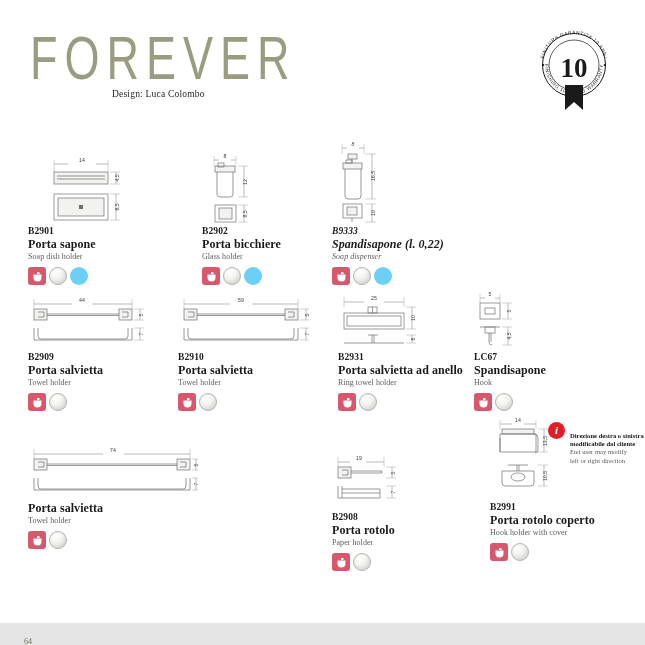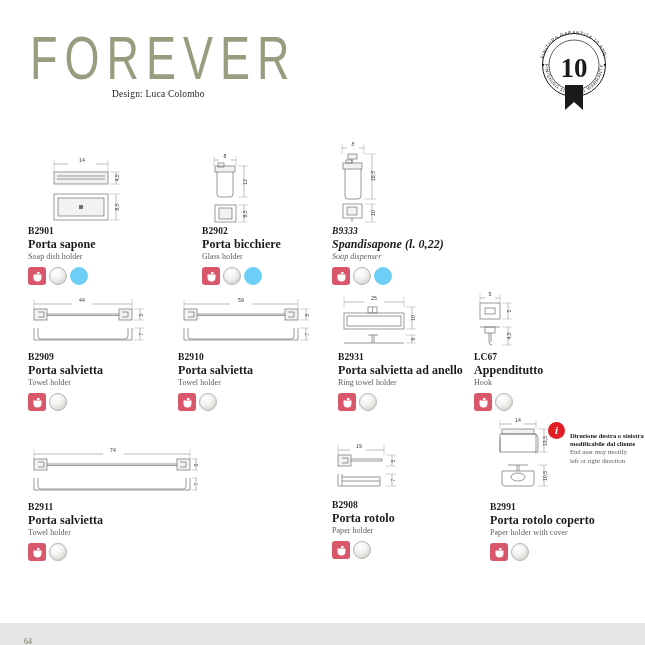--- a/index.html
+++ b/index.html
@@ -427,21 +427,21 @@
         <line class="ln-obj" x1="15" y1="41" x2="15" y2="50"></line>
         <line class="ln-obj" x1="17" y1="41" x2="17" y2="50"></line>
         <path class="ln-obj" d="M15,50 q0,3 3,3" fill="none"></path>
         <line class="ln-d" x1="28" y1="35" x2="38" y2="35"></line>
         <line class="ln-d" x1="28" y1="53" x2="38" y2="53"></line>
         <line class="ln" x1="34" y1="35" x2="34" y2="53"></line>
         <text class="dim-text" x="37" y="44" text-anchor="middle" transform="rotate(-90 37 44)">4,5</text>
       </svg>
     </div>
     <div class="code">LC67</div>
-    <div class="name-it">Appenditutto</div>
+    <div class="name-it">Spandisapone</div>
     <div class="name-en">Hook</div>
     <div class="swatches">
       <div class="sw sw-chrome-special">
         <svg width="11" height="11" viewBox="0 0 11 11">
             <path d="M1.5 3.5 h8 v3 a4 4 0 0 1 -8 0 z M5 1 h2.5 v2 h-2.5 z" fill="#ffffff"></path>
           </svg>
       </div>
       <div class="sw sw-chrome"></div>
     </div>
   </div>
@@ -465,34 +465,33 @@
         <line class="ln" x1="168" y1="14" x2="168" y2="25"></line>
         <text class="dim-text" x="170" y="20" text-anchor="middle" transform="rotate(-90 170 20)">5</text>
         <path class="ln-obj" d="M6,33 v12 h156 v-12" fill="none"></path>
         <path class="ln-obj" d="M10,33 v8 q0,3 3,3 h142 q3,0 3,-3 v-8" fill="none"></path>
         <line class="ln-d" x1="164" y1="33" x2="170" y2="33"></line>
         <line class="ln-d" x1="164" y1="45" x2="170" y2="45"></line>
         <line class="ln" x1="168" y1="33" x2="168" y2="45"></line>
         <text class="dim-text" x="170" y="39" text-anchor="middle" transform="rotate(-90 170 39)">7</text>
       </svg>
     </div>
-    <div class="code">B2911</div>
     <div class="name-it">Porta salvietta</div>
     <div class="name-en">Towel holder</div>
     <div class="swatches">
       <div class="sw sw-chrome-special">
         <svg width="11" height="11" viewBox="0 0 11 11">
             <path d="M1.5 3.5 h8 v3 a4 4 0 0 1 -8 0 z M5 1 h2.5 v2 h-2.5 z" fill="#ffffff"></path>
           </svg>
       </div>
       <div class="sw sw-chrome"></div>
     </div>
   </div>
 
-  <div class="product" style="left:332px; top:313px; width:140px;">
+  <div class="product" style="left:332px; top:325px; width:140px;">
     <div class="draw" style="height:55px;">
       <svg width="110" height="55" viewBox="0 0 110 55">
         <line class="ln-d" x1="6" y1="2" x2="6" y2="12"></line>
         <line class="ln-d" x1="52" y1="2" x2="52" y2="12"></line>
         <line class="ln" x1="6" y1="7" x2="18" y2="7"></line>
         <line class="ln" x1="34" y1="7" x2="52" y2="7"></line>
         <text class="dim-text" x="27" y="5" text-anchor="middle">19</text>
         <rect class="ln-obj fill-lt" x="6" y="12" width="13" height="11"></rect>
         <path class="ln-obj" d="M10,15 h6 v5 h-6"></path>
         <line class="ln-obj" x1="19" y1="16" x2="50" y2="16"></line>
@@ -559,21 +558,21 @@
         <div class="callout-text">
           <div class="callout-l1">Direzione destra o sinistra</div>
           <div class="callout-l1">modificabile dal cliente</div>
           <div class="callout-l2">End user may modify</div>
           <div class="callout-l2">left or right direction</div>
         </div>
       </div>
     </div>
     <div class="code">B2991</div>
     <div class="name-it">Porta rotolo coperto</div>
-    <div class="name-en">Paper holder with cover</div>
+    <div class="name-en">Hook holder with cover</div>
     <div class="swatches">
       <div class="sw sw-chrome-special">
         <svg width="11" height="11" viewBox="0 0 11 11">
             <path d="M1.5 3.5 h8 v3 a4 4 0 0 1 -8 0 z M5 1 h2.5 v2 h-2.5 z" fill="#ffffff"></path>
           </svg>
       </div>
       <div class="sw sw-chrome"></div>
     </div>
   </div>
 

